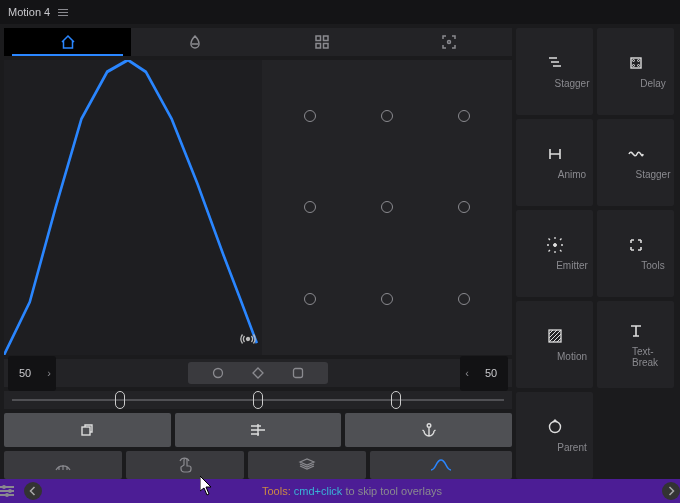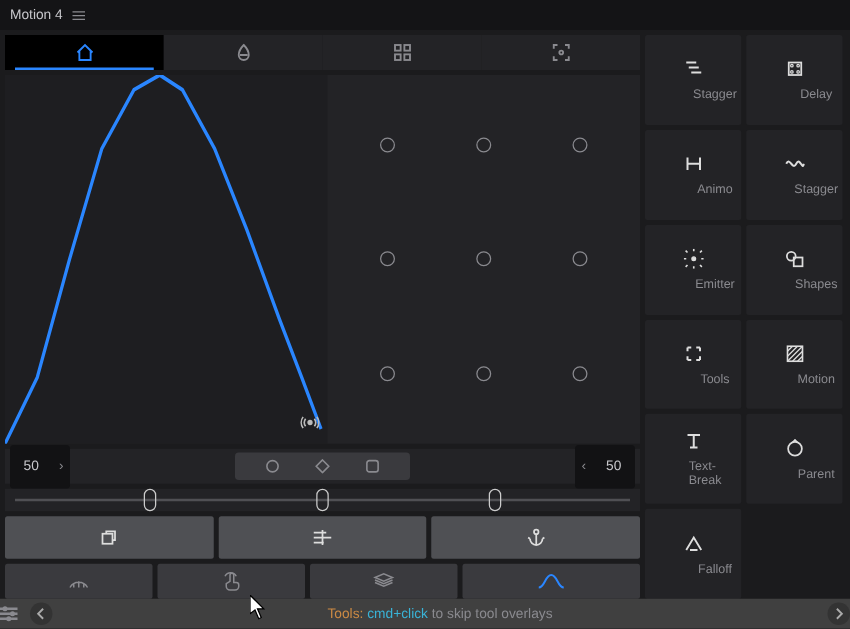--- a/index.html
+++ b/index.html
@@ -125,21 +125,21 @@
   }
   .tool{
     background:var(--panel);display:flex;flex-direction:column;align-items:center;justify-content:center;gap:6px;
     border-radius:2px;
   }
   .tool .ico{height:18px;display:flex;align-items:center;justify-content:center;}
   .tool .ico svg{stroke:#ddd;fill:none;}
   .tool .lbl{font-size:10px;color:var(--text-dim);margin-left:35px;}
   
   .footer{
-    height:24px;background:#404040;display:flex;align-items:center;padding:0 0;gap:10px;
+    height:24px;background:#4c1d95;display:flex;align-items:center;padding:0 0;gap:10px;
     position:absolute;bottom:0;left:0;right:0;
   }
   .footer .navbtn{
     width:18px;height:18px;border-radius:50%;background:#333;display:flex;align-items:center;justify-content:center;
   }
   .footer .sliders-icon{display:flex;flex-direction:column;gap:2px;}
   .footer .sliders-icon span{width:14px;height:2px;background:var(--text-dim);position:relative;}
   .footer .sliders-icon span::after{content:"";position:absolute;width:4px;height:4px;background:var(--text-dim);border-radius:50%;top:-1px;}
   .footer .sliders-icon span:nth-child(1)::after{left:2px;}
   .footer .sliders-icon span:nth-child(2)::after{left:8px;}
@@ -356,29 +356,20 @@
             <svg width="16" height="16" viewBox="0 0 16 16" fill="none" stroke="#ddd">
               <circle cx="8" cy="8" r="1.5" fill="#ddd"></circle>
               <path d="M8 2 V0 M8 14 V16 M2 8 H0 M14 8 H16 M3 3 L1.5 1.5 M13 3 L14.5 1.5 M3 13 L1.5 14.5 M13 13 L14.5 14.5" stroke-width="1.3"></path>
             </svg>
           </div>
           <div class="lbl">Emitter</div>
         </div>
         <div class="tool">
           <div class="ico">
             <svg width="16" height="16" viewBox="0 0 16 16" fill="none" stroke="#ddd">
-              <circle cx="5" cy="6" r="3.5" stroke-width="1.4"></circle>
-              <rect x="7" y="7" width="7" height="7" stroke-width="1.4"></rect>
-            </svg>
-          </div>
-          <div class="lbl">Shapes</div>
-        </div>
-        <div class="tool">
-          <div class="ico">
-            <svg width="16" height="16" viewBox="0 0 16 16" fill="none" stroke="#ddd">
               <path d="M3 3 H6 M3 3 V6 M13 3 H10 M13 3 V6 M3 13 H6 M3 13 V10 M13 13 H10 M13 13 V10" stroke-width="1.6"></path>
             </svg>
           </div>
           <div class="lbl">Tools</div>
         </div>
         <div class="tool">
           <div class="ico">
             <svg width="16" height="16" viewBox="0 0 16 16" fill="none" stroke="#ddd">
               <rect x="2" y="2" width="12" height="12" stroke-width="1.3"></rect>
               <path d="M2 6 L6 2 M2 10 L10 2 M2 14 L14 2 M6 14 L14 6 M10 14 L14 10" stroke-width="1"></path>
@@ -395,28 +386,20 @@
           <div class="lbl">Text-Break</div>
         </div>
         <div class="tool">
           <div class="ico">
             <svg width="16" height="16" viewBox="0 0 16 16" fill="none" stroke="#ddd">
               <circle cx="8" cy="8" r="5.5" stroke-width="1.4"></circle>
               <path d="M6 3 L8 1 L10 3" stroke-width="1.4"></path>
             </svg>
           </div>
           <div class="lbl">Parent</div>
-        </div>
-        <div class="tool">
-          <div class="ico">
-            <svg width="16" height="16" viewBox="0 0 16 16" fill="none" stroke="#ddd">
-              <path d="M2 13 L8 3 L14 13 M5 13 H11" stroke-width="1.5"></path>
-            </svg>
-          </div>
-          <div class="lbl">Falloff</div>
         </div>
       </div>
   </div>
 </div>
 
 <div class="footer">
   <div class="sliders-icon">
     <span></span>
       <span></span>
       <span></span>

